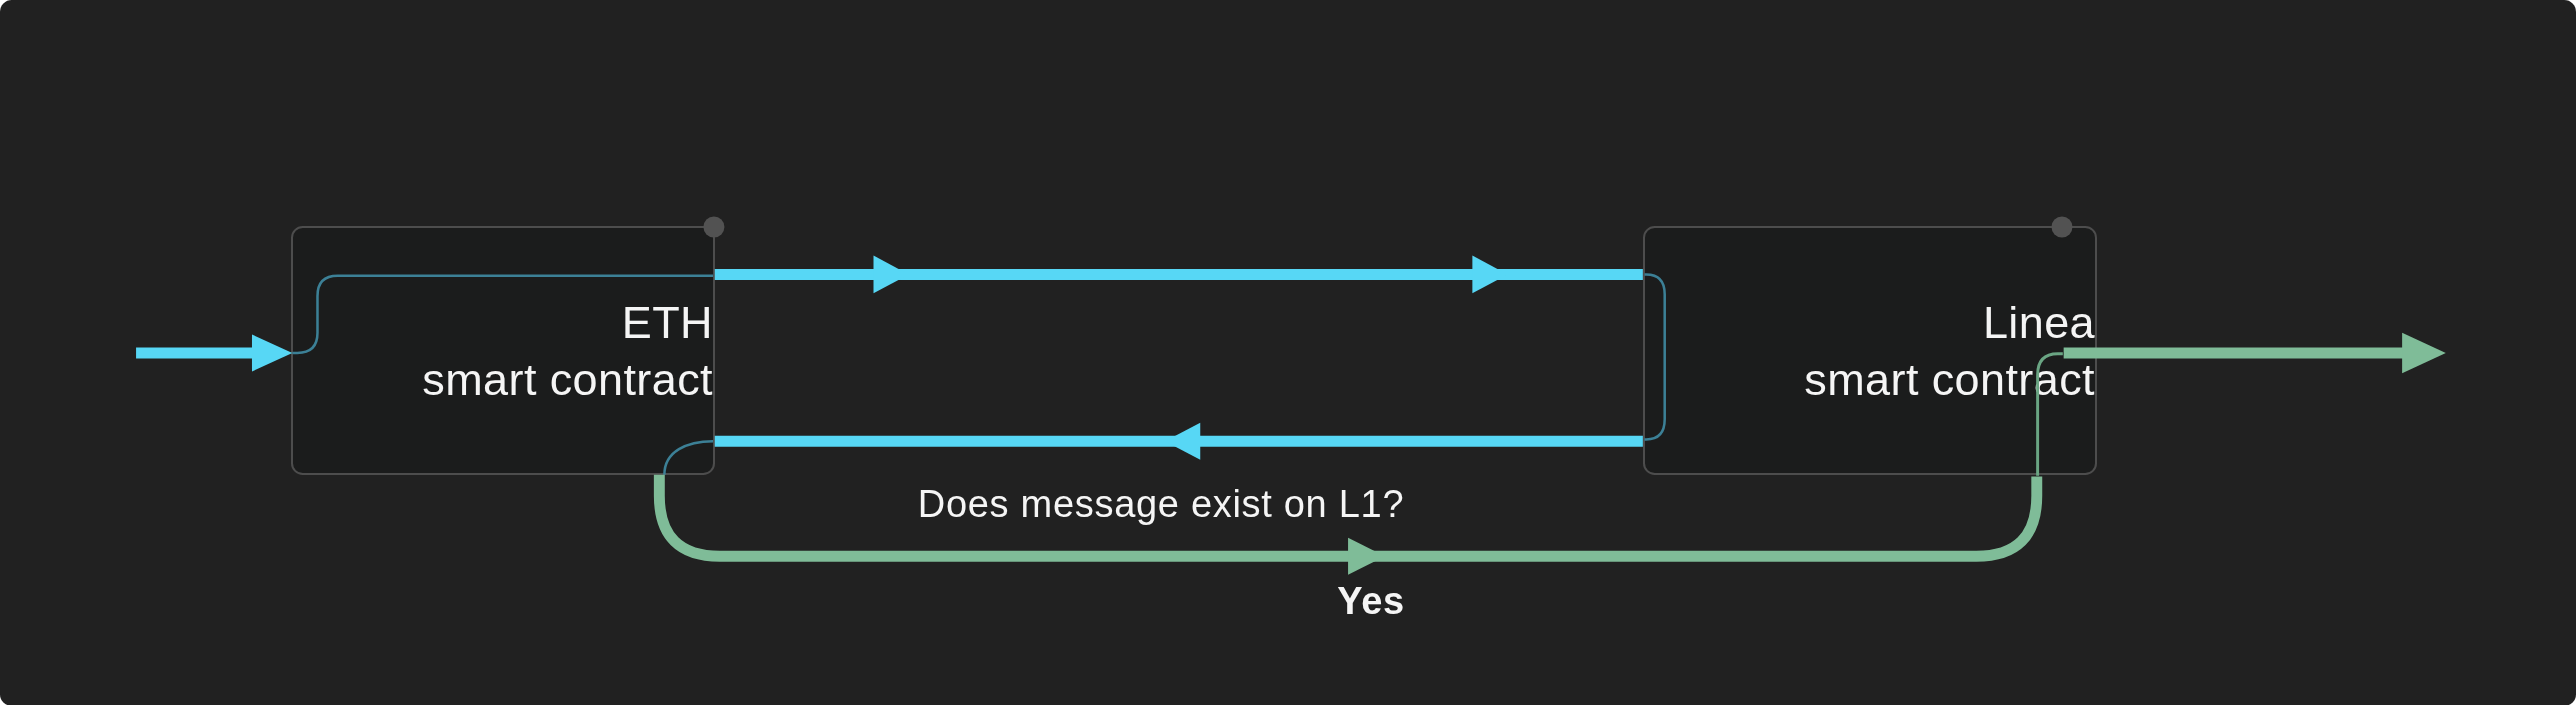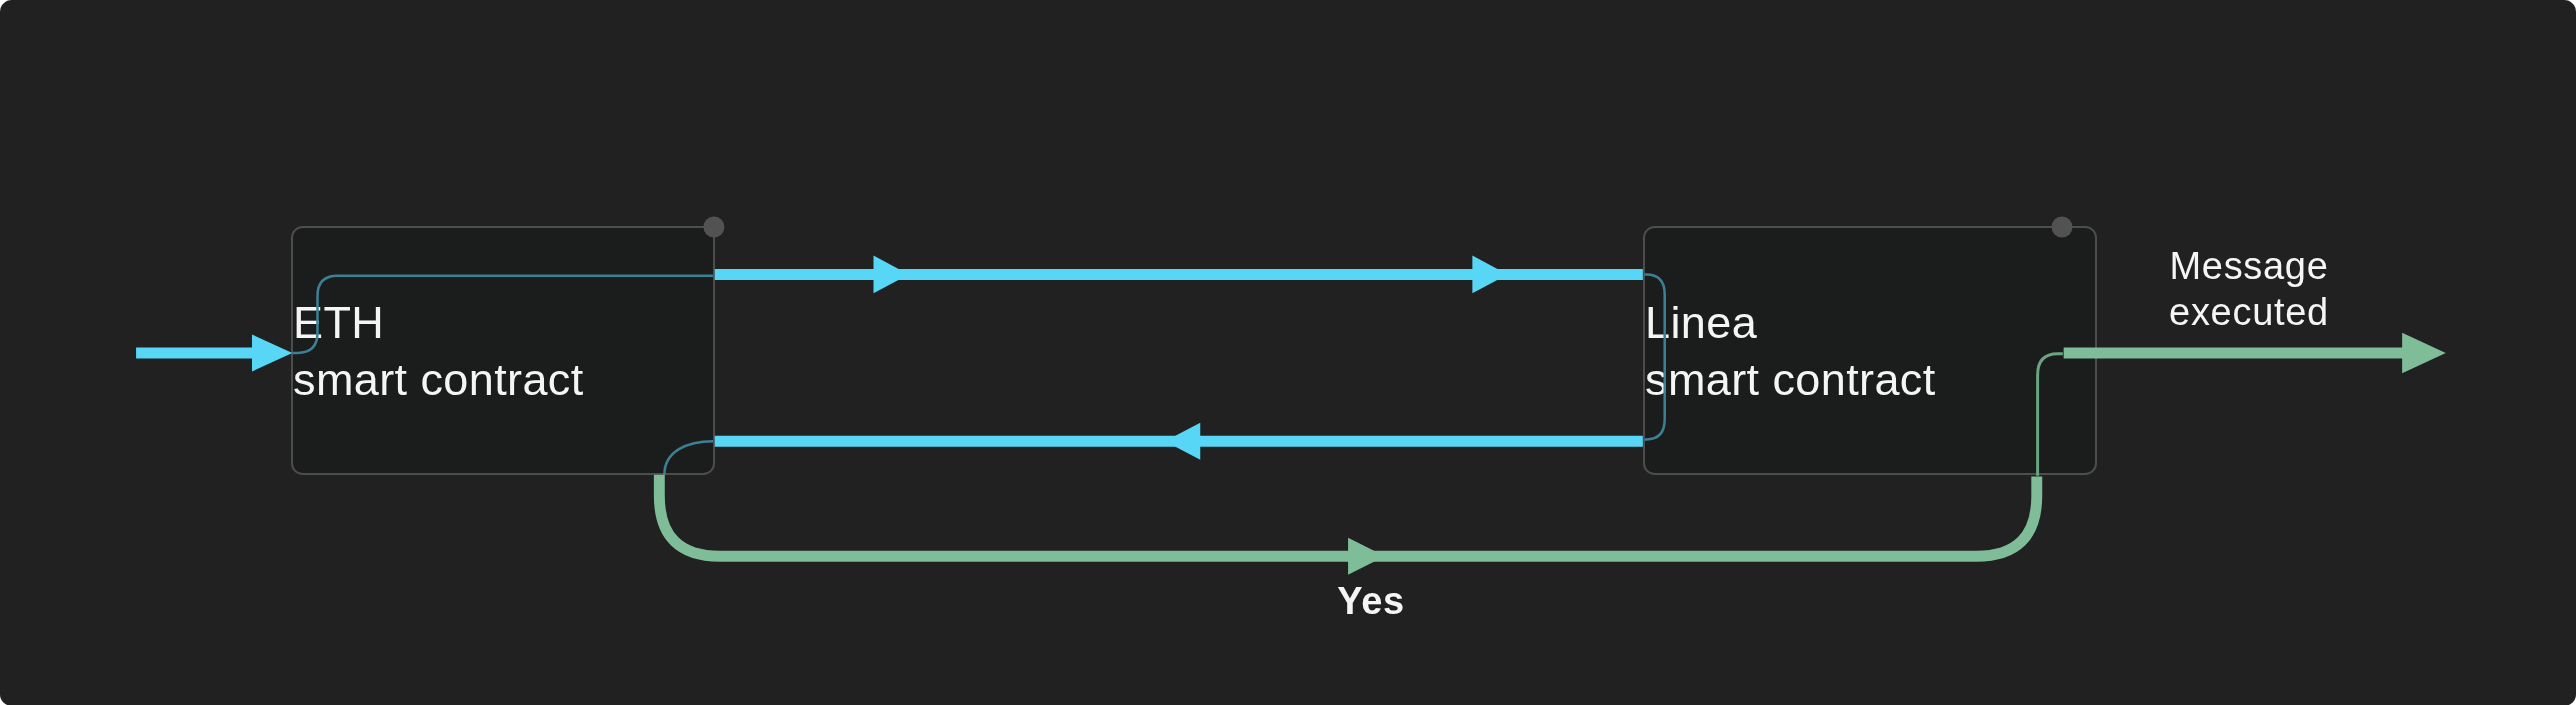--- a/index.html
+++ b/index.html
@@ -10,21 +10,21 @@
   }
   #canvas{
     position:relative; width:2576px; height:706px;
     background:var(--background); border-radius:11.8px; overflow:hidden;
     font-family:"Liberation Sans", sans-serif;
   }
   .node{
     position:absolute; box-sizing:border-box;
     border:2.1px solid var(--node-border); border-radius:11.8px;
     background:var(--node-fill);
-    display:flex; flex-direction:column; align-items:flex-start; justify-content:center;
+    display:flex; flex-direction:column; align-items:flex-end; justify-content:center;
     z-index:1;
   }
   .node-label{
     color:var(--text); font-size:45px; line-height:57px; text-align:center;
     letter-spacing:0.4px; font-weight:400;
   }
   #flow-svg{position:absolute; left:0; top:0; z-index:2;}
   .thick-cyan{stroke:var(--cyan); stroke-width:13; fill:none;}
   .head-cyan{fill:var(--cyan); stroke:none;}
   .thick-green{stroke:var(--green); stroke-width:13; fill:none;}
@@ -85,17 +85,17 @@
     <polygon class="head-green" points="1605,640 1649,662 1605,684"></polygon>
 
     <path class="thick-green" d="M 2457 420 L 2862 420"></path>
     <polygon class="head-green" points="2860,396 2912,420 2860,444"></polygon>
 
     <circle class="dot" cx="850" cy="270" r="12.5"></circle>
     <circle class="dot" cx="2455" cy="270" r="12.5"></circle>
   </svg>
 
 
+  <div class="annotation" id="question-label" style="left:1161px; top:504px;">Does message exist on L1?</div>
   <div class="annotation" id="yes-label" style="left:1371px; top:601px;font-weight:bold;">Yes</div>
-  <div class="annotation" id="executed-label" style="left:2249px; top:289px;">Message executed</div>
 
 </div>
 
 
 </body></html>

